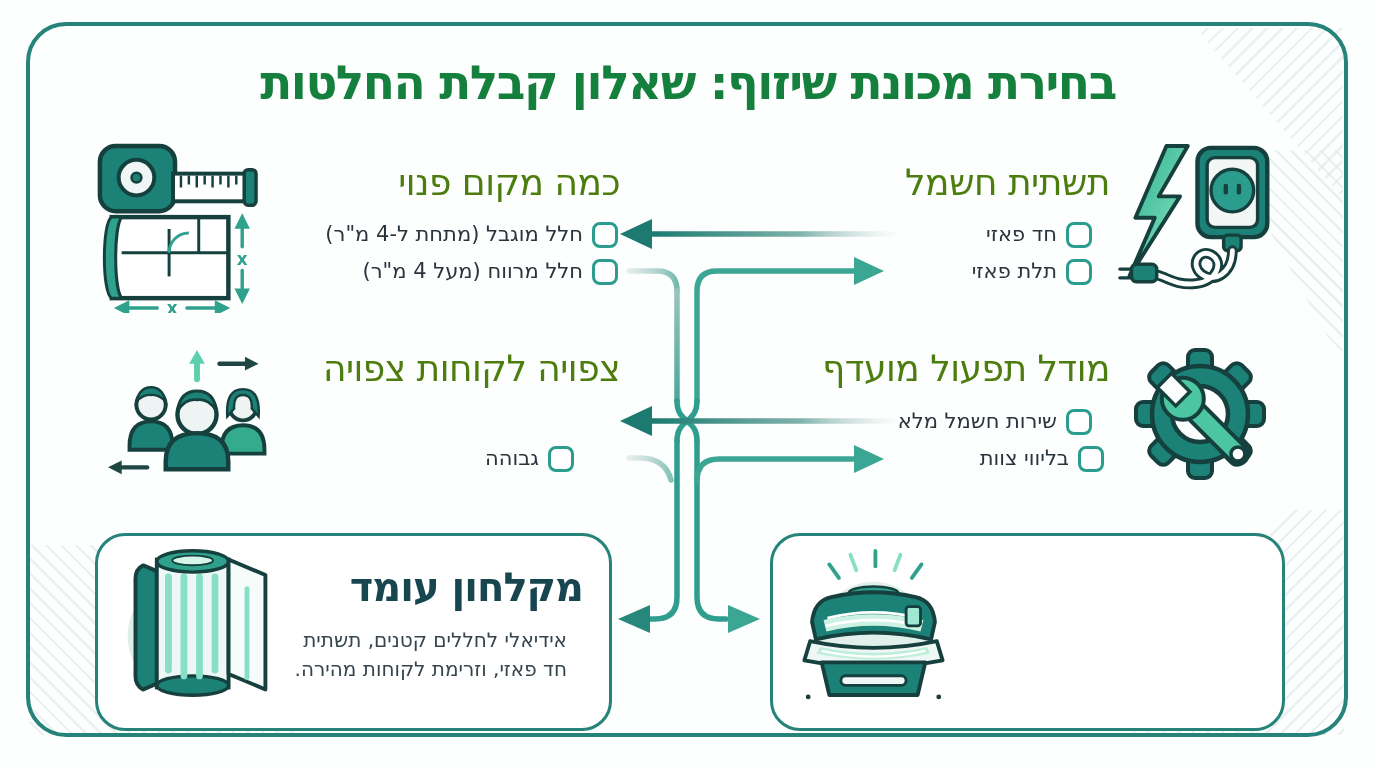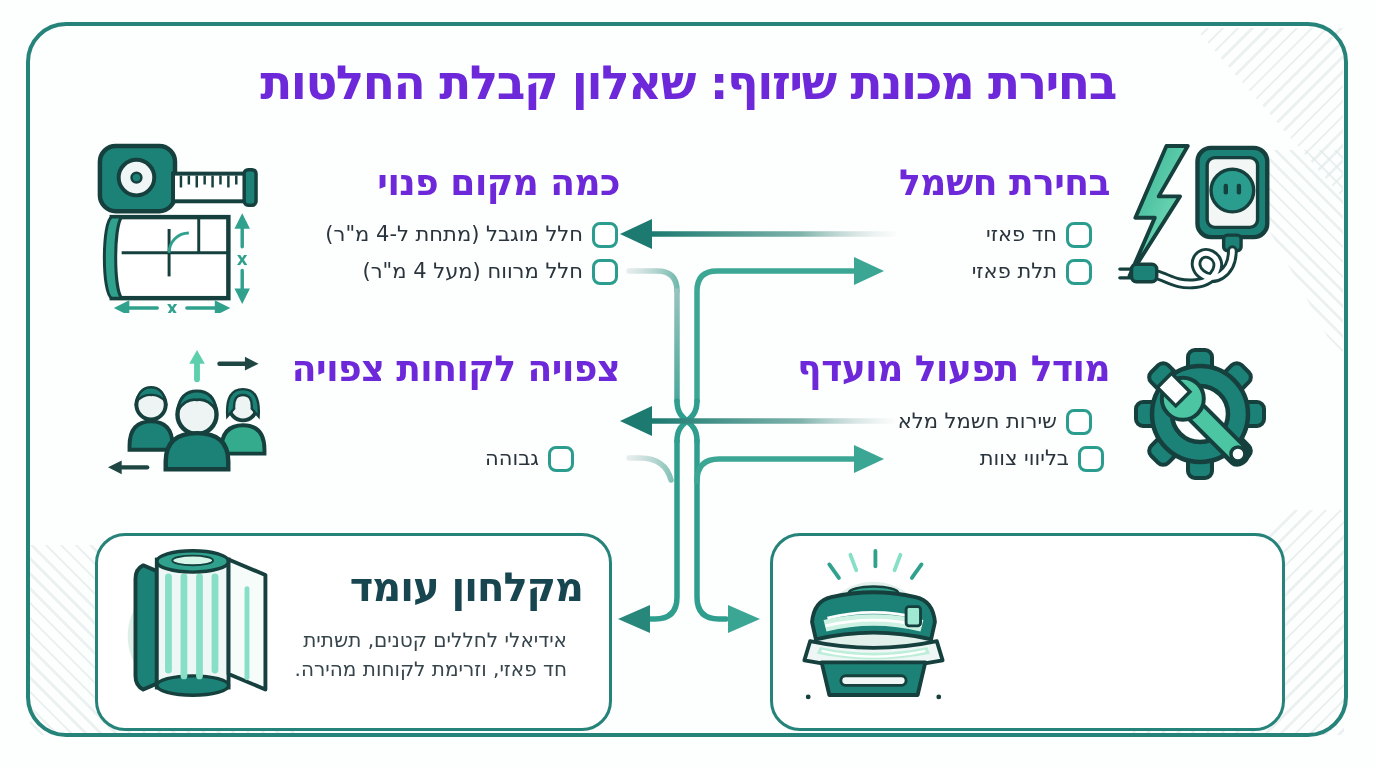--- a/index.html
+++ b/index.html
@@ -4,23 +4,23 @@
 <style>
   html,body{margin:0;padding:0;background:#fff;}
   #canvas{position:relative;width:1376px;height:768px;background:#fdfefe;overflow:hidden;
           font-family:"DejaVu Sans", sans-serif;}
   .frame{position:absolute;left:26px;top:22px;width:1322px;height:715px;
          border:4.5px solid #26837a;border-radius:40px;box-sizing:border-box;}
   .deco{position:absolute;pointer-events:none;opacity:.6;}
   .d45{background:repeating-linear-gradient(45deg,transparent 0 8px,#dfe9e7 8px 10.5px);}
   .d135{background:repeating-linear-gradient(135deg,transparent 0 8px,#dfe9e7 8px 10.5px);}
   .main-title{position:absolute;top:55px;left:0;right:0;text-align:center;direction:rtl;
-              font-size:47px;font-weight:bold;color:#6d28d9;letter-spacing:-1.5px;}
-  .hdr{position:absolute;direction:rtl;white-space:nowrap;font-weight:bold;font-size:36px;
-       color:#6d28d9;letter-spacing:-.5px;}
+              font-size:47px;font-weight:bold;color:#15803d;letter-spacing:-1.5px;}
+  .hdr{position:absolute;direction:rtl;white-space:nowrap;font-weight:normal;font-size:36px;
+       color:#4d7c0f;letter-spacing:-.5px;}
   .row{position:absolute;display:flex;direction:rtl;align-items:center;gap:9px;height:27px;}
   .cb{width:26px;height:26px;border:3px solid #2a9d8f;border-radius:8px;background:#fff;
       box-sizing:border-box;flex:none;}
   .lbl{font-size:21px;color:#2a343c;white-space:nowrap;line-height:27px;}
   .arrows{position:absolute;left:0;top:0;width:1376px;height:768px;pointer-events:none;}
   .icon{position:absolute;}
   .result-box{position:absolute;top:533px;height:198px;background:#fff;border:3.5px solid #26837a;
               border-radius:30px;box-sizing:border-box;}
   .box-text{position:absolute;right:26px;top:28px;width:312px;text-align:right;direction:rtl;}
   .box-title{font-size:40px;font-weight:bold;color:#174650;letter-spacing:-1px;margin:0 0 10px;}
@@ -201,21 +201,21 @@
   <div class="hdr" style="right:756px;top:162px">כמה מקום פנוי</div>
   <div class="row" style="right:758px;top:221px">
     <div class="cb"></div>
     <div class="lbl">חלל מוגבל (מתחת ל-4 מ"ר)</div>
   </div>
   <div class="row" style="right:758px;top:258px">
     <div class="cb"></div>
     <div class="lbl">חלל מרווח (מעל 4 מ"ר)</div>
   </div>
 
-  <div class="hdr" style="right:266px;top:162px">בחירת חשמל</div>
+  <div class="hdr" style="right:266px;top:162px">תשתית חשמל</div>
   <div class="row" style="right:284px;top:221px">
     <div class="cb"></div>
     <div class="lbl">חד פאזי</div>
   </div>
   <div class="row" style="right:284px;top:258px">
     <div class="cb"></div>
     <div class="lbl">תלת פאזי</div>
   </div>
 
   <div class="hdr" style="right:756px;top:348px">צפויה לקוחות צפויה</div>

